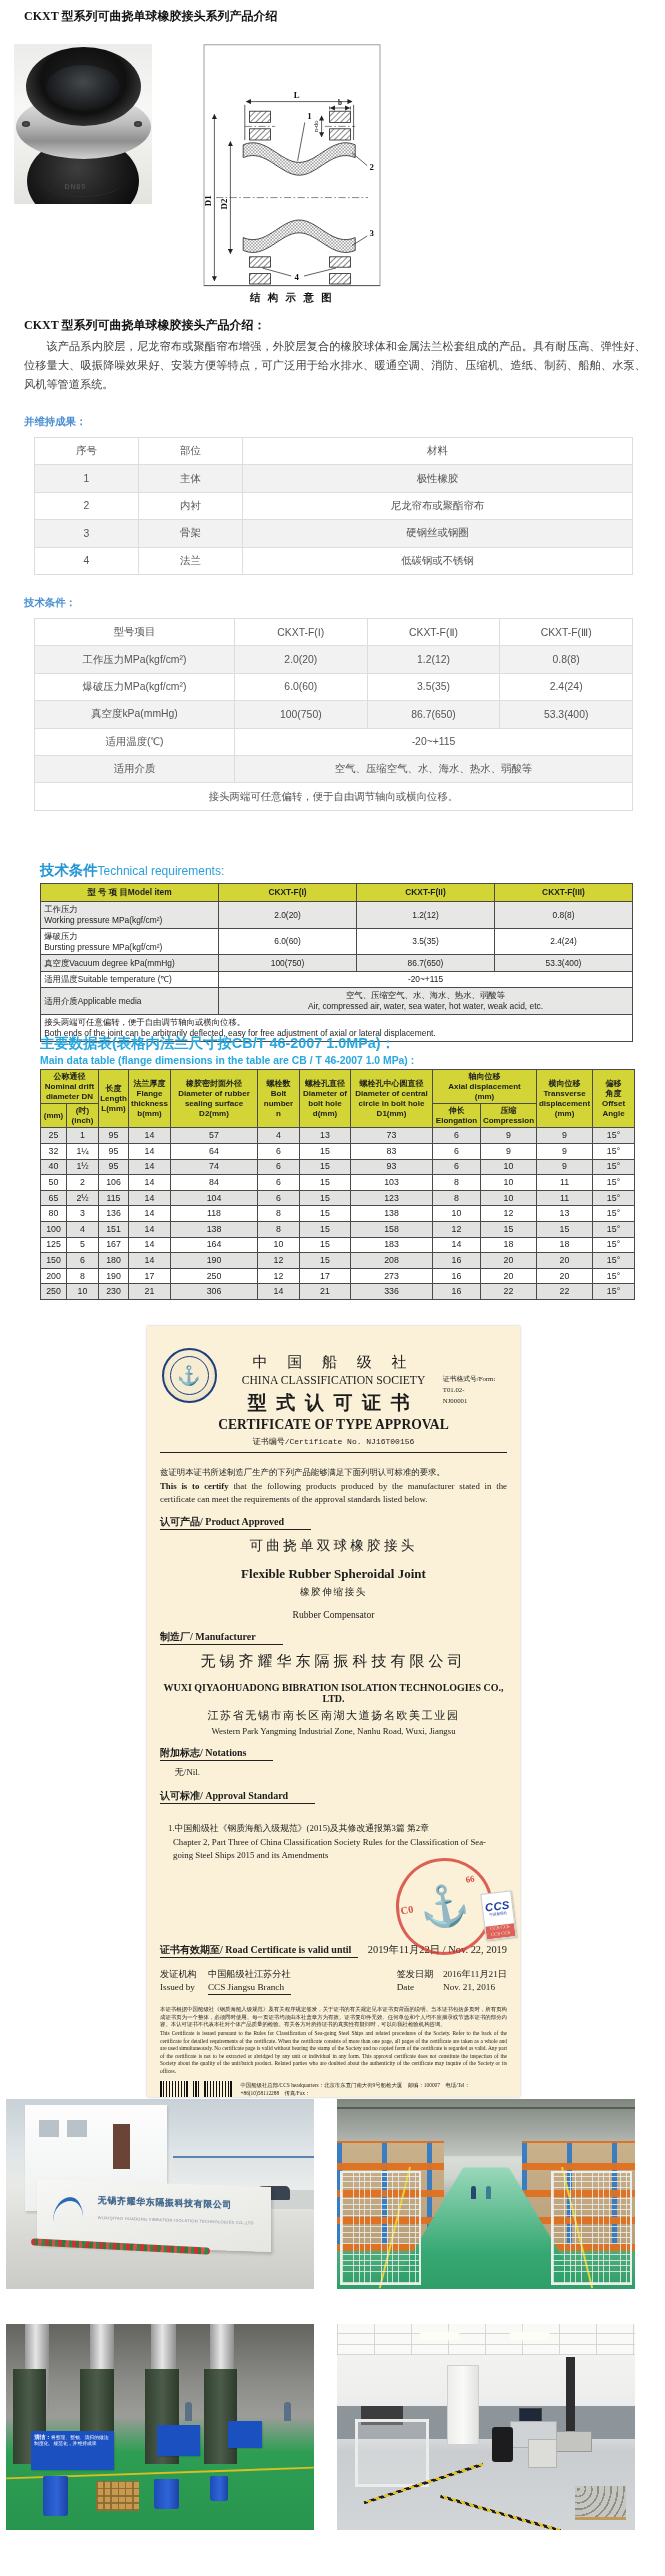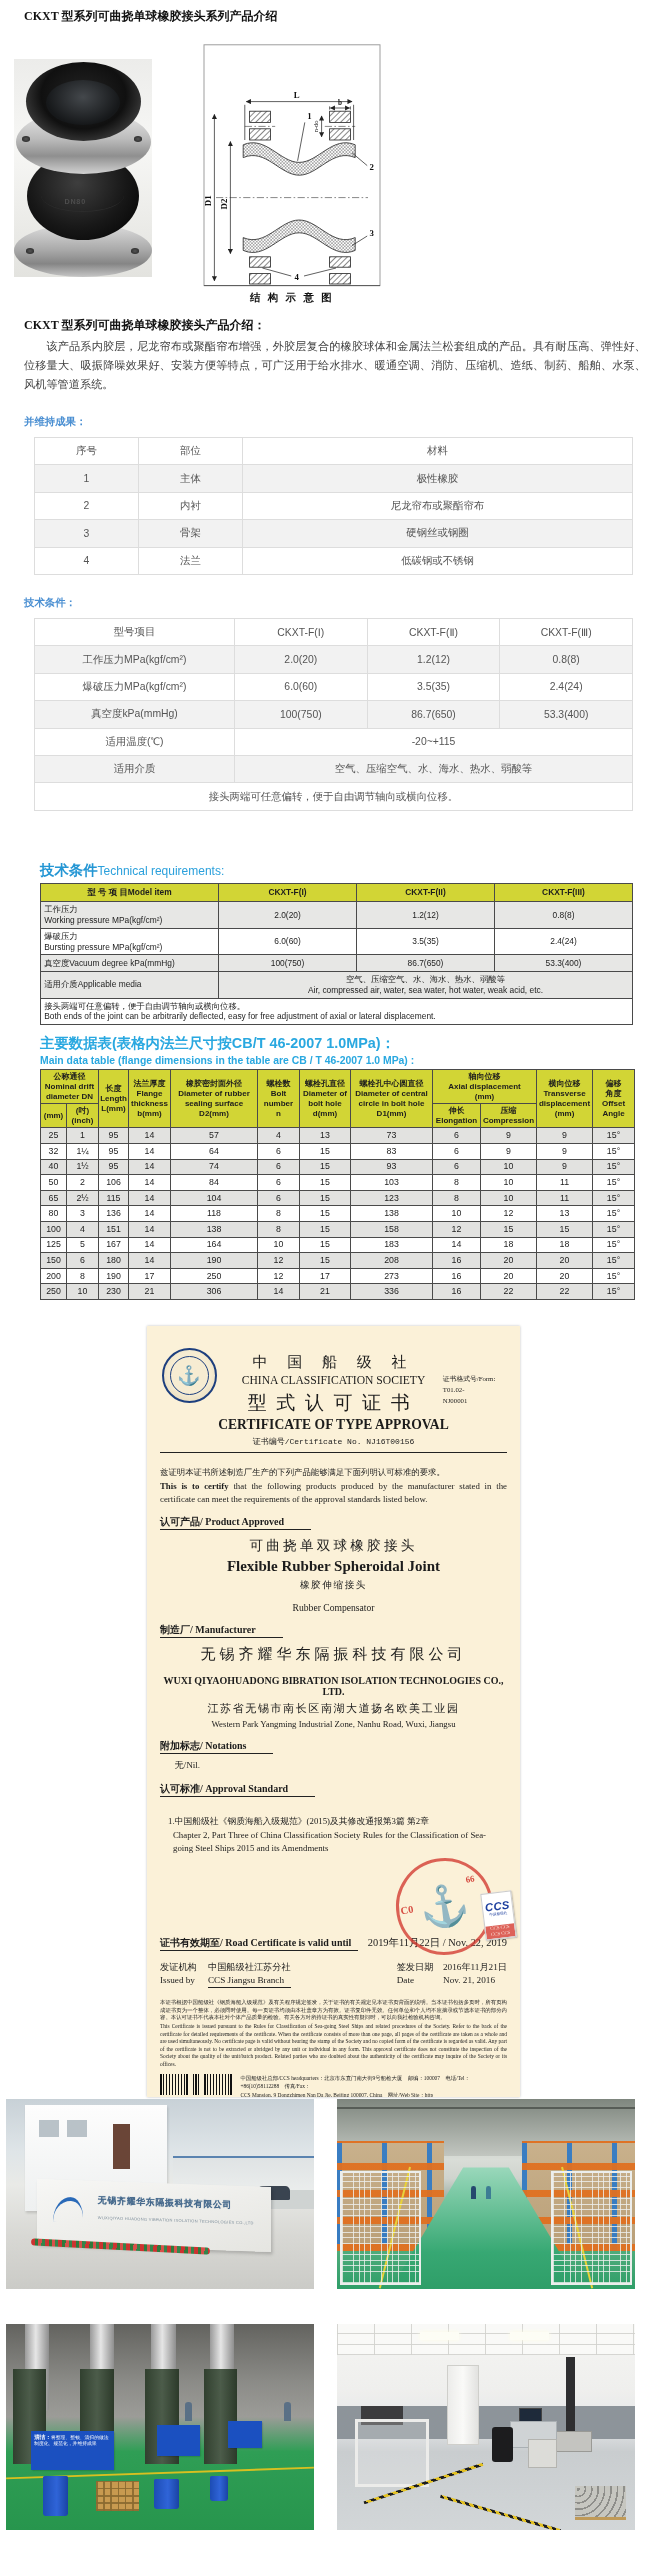--- a/index.html
+++ b/index.html
@@ -3,21 +3,21 @@
 <meta charset="utf-8">
 <style>
   html,body{margin:0;padding:0;background:#fff;}
   body{width:665px;height:2576px;position:relative;font-family:"Liberation Sans",sans-serif;overflow:hidden;}
   .abs{position:absolute;}
 
   
   #page-title{left:24px;top:8px;font:bold 12px "Liberation Serif",serif;color:#111;}
 
   
-  #product-photo{left:14.4px;top:59px;width:138px;height:218px;background:linear-gradient(180deg,#ececea,#f7f7f5 40%,#e3e3df);overflow:hidden;}
+  #product-photo{left:14.4px;top:44px;width:138px;height:160px;background:linear-gradient(180deg,#ececea,#f7f7f5 40%,#e3e3df);overflow:hidden;}
   #product-photo div{position:absolute;}
   .pp-flange-bot{left:0;top:165px;width:138px;height:53px;border-radius:50%;background:linear-gradient(180deg,#dedede,#a8a8a8 50%,#858585 75%,#c6c6c6);}
   .pp-sphere{left:13px;top:93px;width:112px;height:88px;border-radius:50%;background:radial-gradient(ellipse at 45% 35%,#3e3e3e 0%,#181818 55%,#000 100%);}
   .pp-ridge{left:27px;top:120px;width:83px;height:32px;border-radius:50%;border-bottom:1.6px solid #2c2c2c;background:transparent;}
   .pp-flange-top{left:1.6px;top:51px;width:135px;height:64px;border-radius:50%;background:linear-gradient(180deg,#ebebeb,#bcbcbc 45%,#8f8f8f 72%,#d2d2d2);}
   .pp-bolt{width:8px;height:5.6px;border-radius:50%;background:radial-gradient(#555,#222);}
   .pp-rim{left:11.2px;top:3.2px;width:115px;height:79px;border-radius:50%;background:radial-gradient(ellipse at 50% 42%,#242424 0%,#101010 52%,#3a3a3a 76%,#0a0a0a 100%);}
   .pp-hole{left:32px;top:21px;width:74px;height:45px;border-radius:50%;background:radial-gradient(ellipse at 50% 38%,#44484c 0%,#16181a 70%);}
   .pp-dn{left:50px;top:138px;color:#4d4d4d;font-size:7.2px;letter-spacing:0.8px;font-weight:bold;}
 
@@ -61,31 +61,31 @@
   #main-table{left:40px;top:1069px;width:593px;}
 
   
   #certificate{left:147px;top:1326px;width:373px;height:771px;background:#fbf1d8;box-shadow:0 0 2.4px rgba(0,0,0,.25);font-family:"Liberation Serif",serif;color:#1c1c1c;box-sizing:border-box;padding:8px 13px;overflow:hidden;}
   .cert-head{text-align:center;position:relative;border-bottom:1.6px solid #222;padding-bottom:4.8px;margin-top:19px;}
   .cert-form{position:absolute;right:-4.8px;top:21px;font-size:6.8px;line-height:1.6;text-align:left;width:69px;}
   .cert-emblem{position:absolute;left:1.6px;top:-4.8px;width:51px;height:51px;border-radius:50%;border:2.4px solid #1d3f7e;background:radial-gradient(circle at 50% 45%,#f6ecd2 55%,#ded2b0 100%);display:flex;align-items:center;justify-content:center;}
   .cert-emblem .inner{width:37px;height:37px;border-radius:50%;border:0.8px solid #1d3f7e;display:flex;align-items:center;justify-content:center;font-size:19px;color:#1d3f7e;}
   .org-zh{font-size:15px;letter-spacing:8px;}
   .org-en{font-size:11.6px;margin-top:1.6px;}
-  .cert-title-zh{font-size:19px;font-weight:normal;letter-spacing:9.6px;margin-top:3.2px;}
+  .cert-title-zh{font-size:19px;font-weight:bold;letter-spacing:9.6px;margin-top:3.2px;}
   .cert-title-en{font-size:13.6px;font-weight:bold;margin-top:1.6px;}
   .cert-no{font-size:8px;margin-top:2.4px;font-family:"Liberation Mono",monospace;}
   .cert-certify-zh{font-size:8.4px;margin-top:14px;}
   .cert-certify-en{font-size:8.8px;line-height:1.45;margin-top:2.4px;text-align:justify;}
   .cert-certify-en .b{font-weight:bold;}
   .sec-hd{margin-top:8px;}
   .sec-hd span{font-weight:bold;font-size:10px;border-bottom:0.8px solid #222;padding-right:27px;display:inline-block;}
   .c{text-align:center;}
   .p-zh1{font-size:13.6px;margin-top:6.4px;letter-spacing:3.2px;}
-  .p-en1{font-size:15px;font-weight:bold;margin-top:3px;}
+  .p-en1{font-size:13px;font-weight:bold;margin-top:11px;}
   .p-zh2{font-size:9.6px;margin-top:4px;letter-spacing:1.6px;}
   .p-en2{font-size:9.6px;margin-top:10.4px;}
   .m-zh{font-size:15px;margin-top:7.2px;letter-spacing:4px;}
   .m-en{font-size:10px;font-weight:bold;margin-top:10.4px;}
   .m-addr-zh{font-size:11px;margin-top:4px;letter-spacing:1.6px;}
   .m-addr-en{font-size:8.8px;margin-top:3.2px;}
   .notation-val{font-size:9.2px;margin:4.8px 0 0 14.4px;}
   .std-zh{font-size:8.8px;margin:19px 0 0 8px;}
   .std-en{font-size:8.8px;margin:1.6px 0 0 13px;line-height:1.4;width:94%;}
   .valid-row{margin-top:82px;display:flex;justify-content:space-between;align-items:baseline;}
@@ -393,20 +393,24 @@
         <td>6.0(60)</td>
         <td>3.5(35)</td>
         <td>2.4(24)</td>
       </tr>
       <tr class="alt">
         <td class="lbl">真空度Vacuum degree kPa(mmHg)</td>
         <td>100(750)</td>
         <td>86.7(650)</td>
         <td>53.3(400)</td>
       </tr>
+      <tr>
+        <td class="lbl">适用温度Suitable temperature (℃)</td>
+        <td colspan="3">-20~+115</td>
+      </tr>
       <tr class="alt">
         <td class="lbl">适用介质Applicable media</td>
         <td colspan="3">空气、压缩空气、水、海水、热水、弱酸等
 Air, compressed air, water, sea water, hot water, weak acid, etc.</td>
       </tr>
       <tr>
         <td colspan="4" class="lbl">接头两端可任意偏转，便于自由调节轴向或横向位移。
 Both ends of the joint can be arbitrarily deflected, easy for free adjustment of axial or lateral displacement.</td>
       </tr>
     </tbody>

